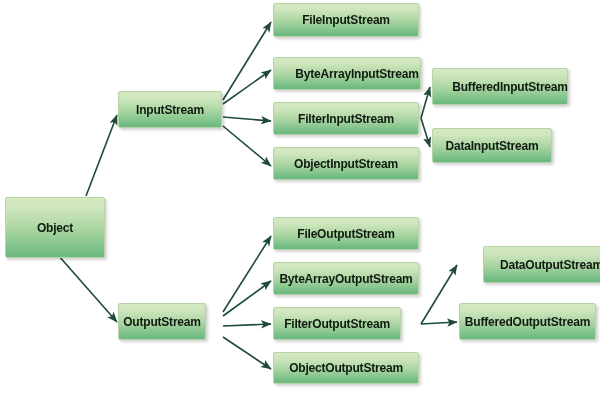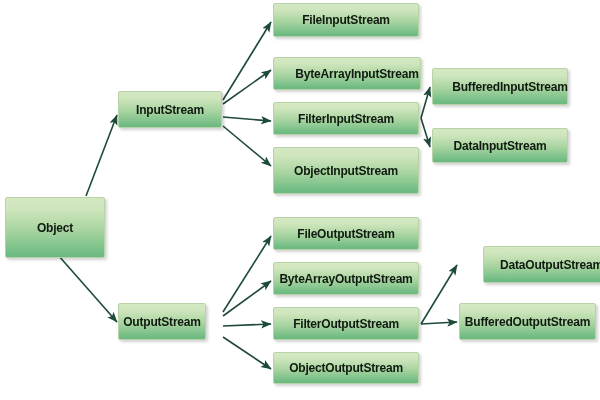--- a/index.html
+++ b/index.html
@@ -86,36 +86,36 @@
       </div>
       <div class="node" style="left: 273px; top: 3px; width: 146px; height: 34px;">
         <span class="node-label">FileInputStream</span>
       </div>
       <div class="node" style="left: 273px; top: 57px; width: 148px; height: 33px; padding-left: 20px;">
         <span class="node-label">ByteArrayInputStream</span>
       </div>
       <div class="node" style="left: 273px; top: 102px; width: 146px; height: 33px;">
         <span class="node-label">FilterInputStream</span>
       </div>
-      <div class="node" style="left: 273px; top: 147px; width: 146px; height: 47px;">
+      <div class="node" style="left: 273px; top: 147px; width: 146px; height: 33px;">
         <span class="node-label">ObjectInputStream</span>
       </div>
       <div class="node" style="left: 432px; top: 68px; width: 136px; height: 37px; padding-left: 20px;">
         <span class="node-label">BufferedInputStream</span>
       </div>
-      <div class="node" style="left: 432px; top: 128px; width: 136px; height: 35px;">
+      <div class="node" style="left: 432px; top: 128px; width: 120px; height: 35px;">
         <span class="node-label">DataInputStream</span>
       </div>
       <div class="node" style="left: 273px; top: 217px; width: 146px; height: 33px; justify-content: center;">
         <span class="node-label">FileOutputStream</span>
       </div>
       <div class="node" style="left: 273px; top: 262px; width: 146px; height: 33px;">
         <span class="node-label">ByteArrayOutputStream</span>
       </div>
-      <div class="node" style="left: 273px; top: 307px; width: 146px; height: 33px;">
+      <div class="node" style="left: 273px; top: 307px; width: 128px; height: 33px;">
         <span class="node-label">FilterOutputStream</span>
       </div>
       <div class="node" style="left: 273px; top: 352px; width: 146px; height: 32px;">
         <span class="node-label">ObjectOutputStream</span>
       </div>
       <div class="node" style="left: 459px; top: 246px; width: 137px; height: 37px; margin-left: 24px;">
         <span class="node-label">DataOutputStream</span>
       </div>
       <div class="node" style="left: 459px; top: 303px; width: 137px; height: 37px;">
         <span class="node-label">BufferedOutputStream</span>

